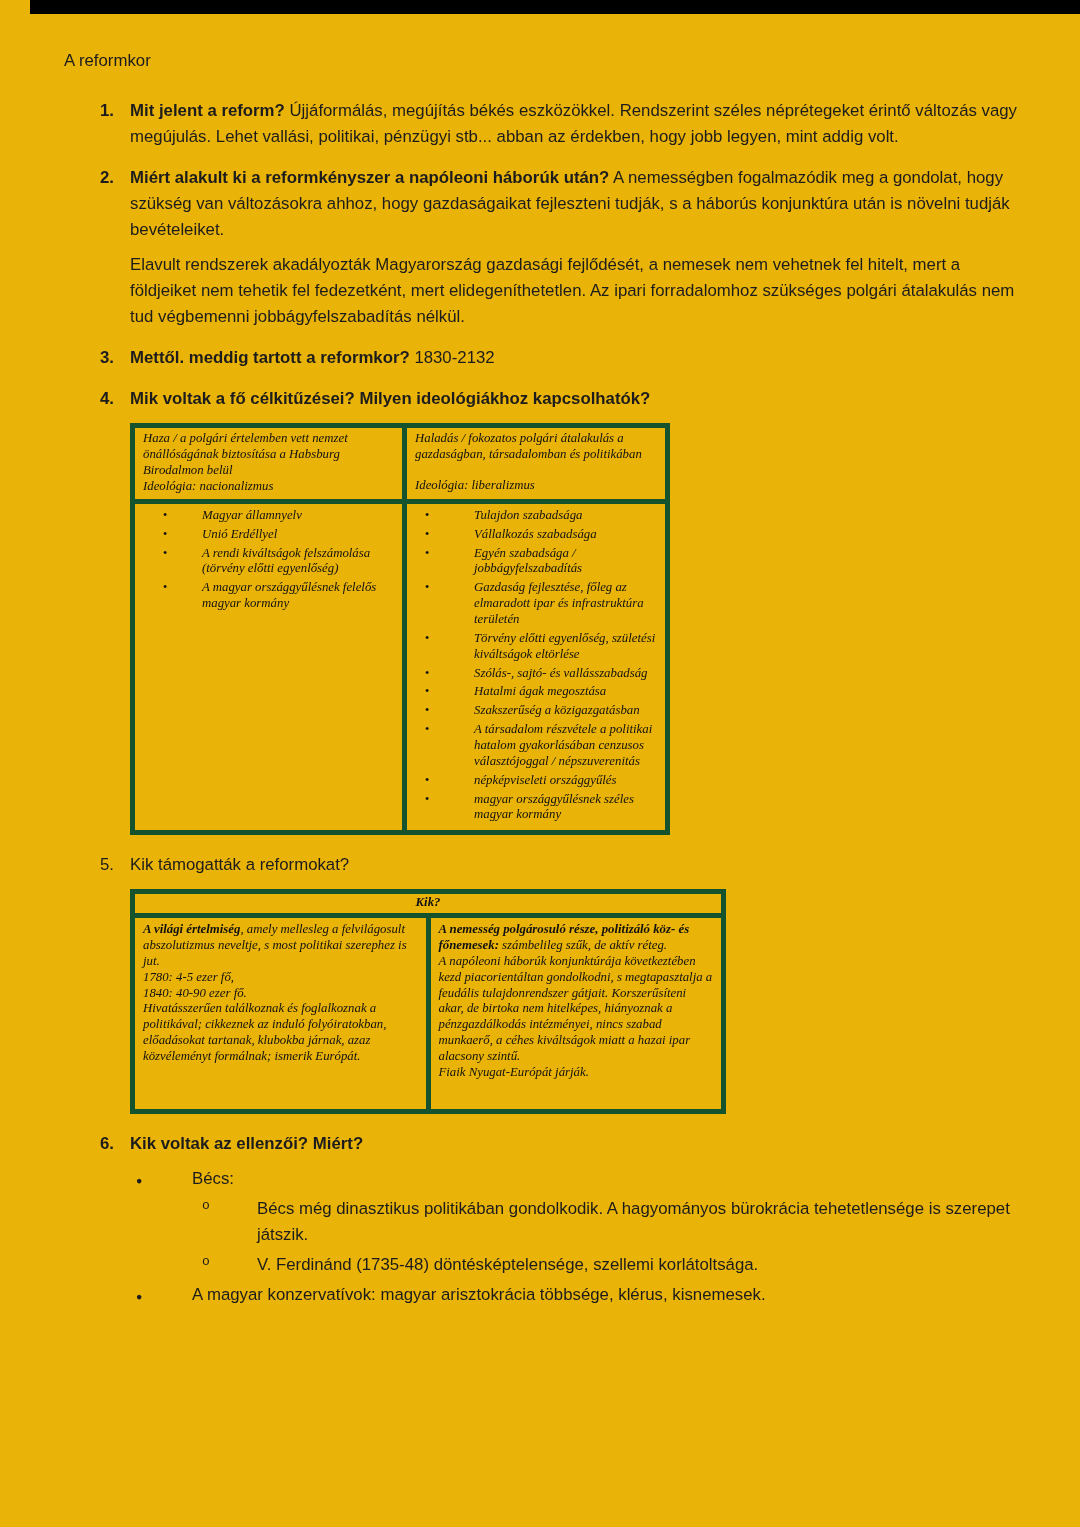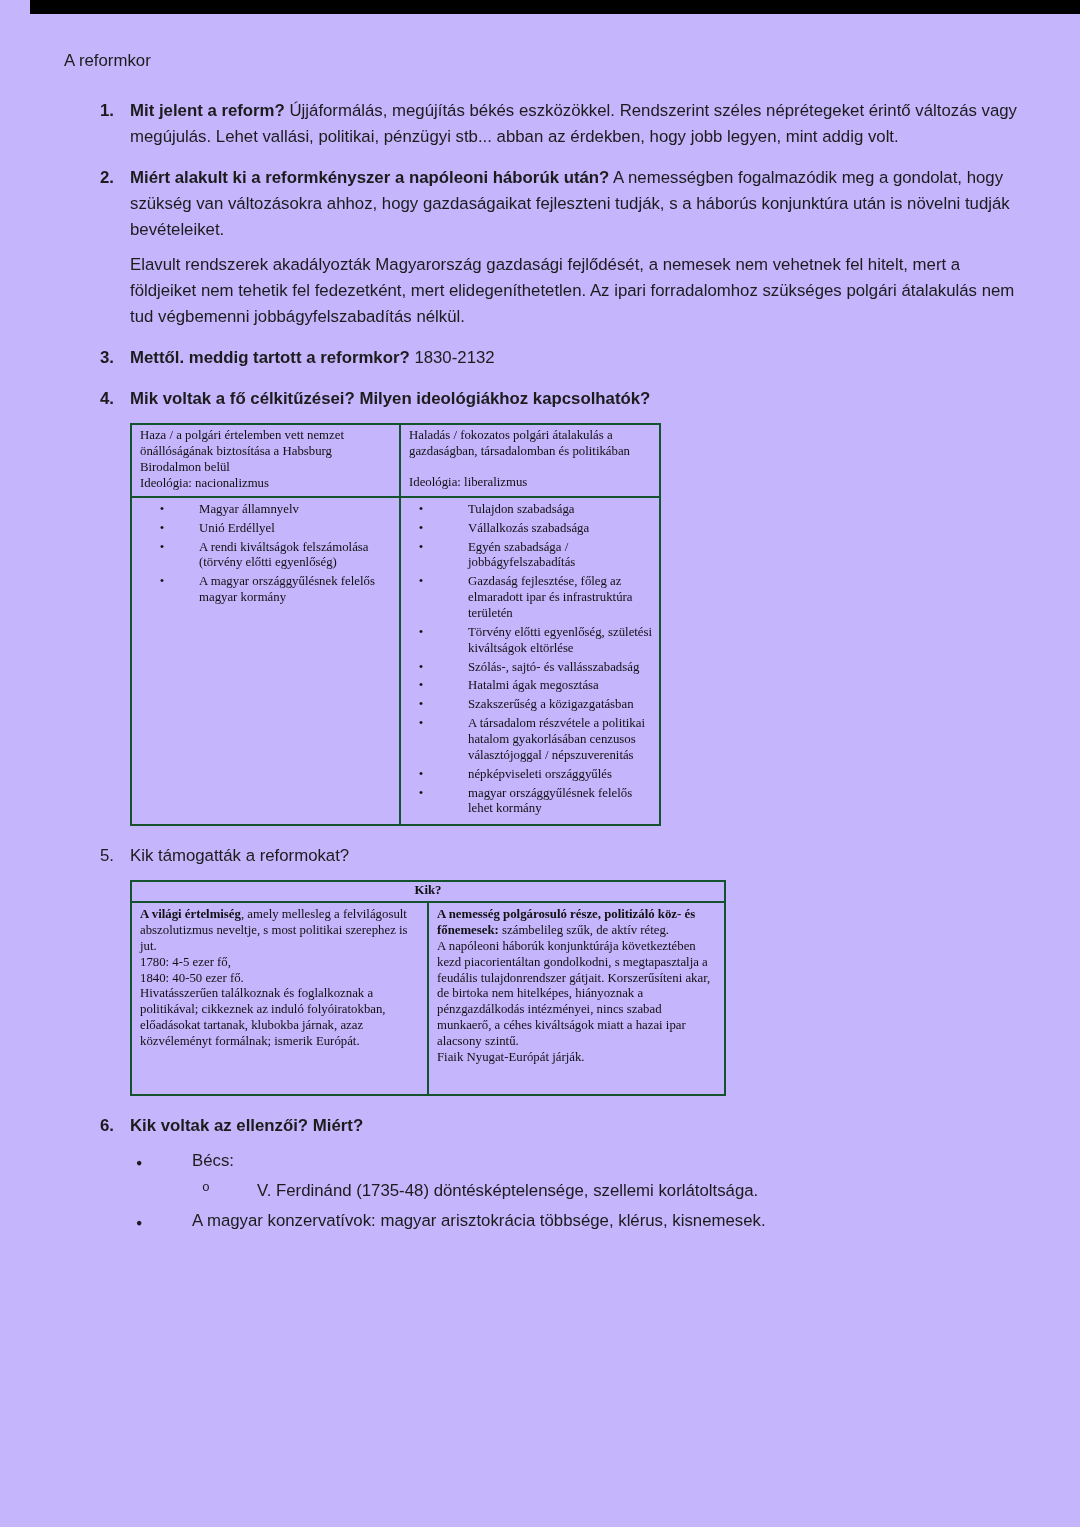--- a/index.html
+++ b/index.html
@@ -1,19 +1,19 @@
 <!DOCTYPE html>
 <html><head>
 <meta charset="utf-8">
 <style>
   html,body { margin:0; padding:0; background:#ffffff; }
   .page {
     position:relative;
     width:1080px; height:1527px;
-    background:#c4b5fd;
+    background:#eab308;
     overflow:hidden;
     font-family:"Liberation Sans", sans-serif;
     font-size:16.8px;
     line-height:1.55;
     color:#1c1c1c;
   }
   .topbar {
     position:absolute; top:0; left:30px; right:0; height:14px;
     background:#000000;
   }
@@ -23,21 +23,21 @@
   .qitem { display:flex; margin:0 0 15px 36px; }
   .qnum { flex:0 0 30px; font-weight:700; }
   .qnum.reg { font-weight:400; }
   .qbody { flex:1 1 auto; min-width:0; }
   .qbody p { margin:0 0 9px 0; }
   .qbody p:last-child { margin-bottom:0; }
   b.q { font-weight:700; }
 
   
   table { border-collapse:collapse; font-family:"Liberation Serif", serif; font-size:12.8px; line-height:1.24; color:#111; }
-  td, th { border:2px solid #14532d; vertical-align:top; padding:3px 6px 4px 8px; }
+  td, th { border:5px solid #14532d; vertical-align:top; padding:3px 6px 4px 8px;font-style:italic; }
 
   .goals-table { width:497px; margin:11px 0 2px 0; table-layout:fixed; }
   .goals-table .c1 { width:253px; }
   .goals-table .c2 { width:244px; }
   .ideology-right { margin-top:15px; }
 
   .tul { list-style:none; margin:1px 0 0 0; padding:0; }
   .tul li { display:flex; margin-bottom:3px; }
   .tul .bm { flex:0 0 16px; text-align:center; }
   .tul .bm::before { content:"\2022"; }
@@ -168,21 +168,21 @@
                 <li>
                       <span class="bm"></span>
                       <span class="ltext">A társadalom részvétele a politikai hatalom gyakorlásában cenzusos választójoggal / népszuverenitás</span>
                     </li>
                 <li>
                       <span class="bm"></span>
                       <span class="ltext">népképviseleti országgyűlés</span>
                     </li>
                 <li>
                       <span class="bm"></span>
-                      <span class="ltext">magyar országgyűlésnek felelős lehet kormány</span>
+                      <span class="ltext">magyar országgyűlésnek széles magyar kormány</span>
                     </li>
               </ul>
             </td>
           </tr>
         </tbody>
           </table>
       </div>
     </div>
 
     <div class="qitem">
@@ -192,21 +192,21 @@
 
         <table class="kik-table">
           <tbody>
               <tr>
             <td class="kt" colspan="2">Kik?</td>
           </tr>
           <tr>
             <td class="kc">
               <div class="blk"><span class="bold-lead">A világi értelmiség</span><span>, amely mellesleg a felvilágosult abszolutizmus neveltje, s most politikai szerephez is jut.</span></div>
               <div class="blk">1780: 4-5 ezer fő,</div>
-              <div class="blk">1840: 40-50 ezer fő.</div>
+              <div class="blk">1840: 40-90 ezer fő.</div>
               <div class="blk">Hivatásszerűen találkoznak és foglalkoznak a politikával; cikkeznek az induló folyóiratokban, előadásokat tartanak, klubokba járnak, azaz közvéleményt formálnak; ismerik Európát.</div>
             </td>
             <td class="kc">
               <div class="blk"><span class="bold-lead">A nemesség polgárosuló része, politizáló köz- és főnemesek:</span><span> számbelileg szűk, de aktív réteg.</span></div>
               <div class="blk">A napóleoni háborúk konjunktúrája következtében kezd piacorientáltan gondolkodni, s megtapasztalja a feudális tulajdonrendszer gátjait. Korszerűsíteni akar, de birtoka nem hitelképes, hiányoznak a pénzgazdálkodás intézményei, nincs szabad munkaerő, a céhes kiváltságok miatt a hazai ipar alacsony szintű.</div>
               <div class="blk">Fiaik Nyugat-Európát járják.</div>
             </td>
           </tr>
         </tbody>
           </table>
@@ -218,20 +218,24 @@
       <div class="qbody">
         <p><b class="q">Kik voltak az ellenzői? Miért?</b></p>
 
         <div class="lvl1">
           <span class="dot"></span>
           <span class="ltext">Bécs:</span>
         </div>
 
         <div class="lvl2">
           <span class="oo"></span>
+          <span class="ltext">Bécs még dinasztikus politikában gondolkodik. A hagyományos bürokrácia tehetetlensége is szerepet játszik.</span>
+        </div>
+        <div class="lvl2">
+          <span class="oo"></span>
           <span class="ltext">V. Ferdinánd (1735-48) döntésképtelensége, szellemi korlátoltsága.</span>
         </div>
 
         <div class="lvl1">
           <span class="dot"></span>
           <span class="ltext">A magyar konzervatívok: magyar arisztokrácia többsége, klérus, kisnemesek.</span>
         </div>
       </div>
     </div>
 

